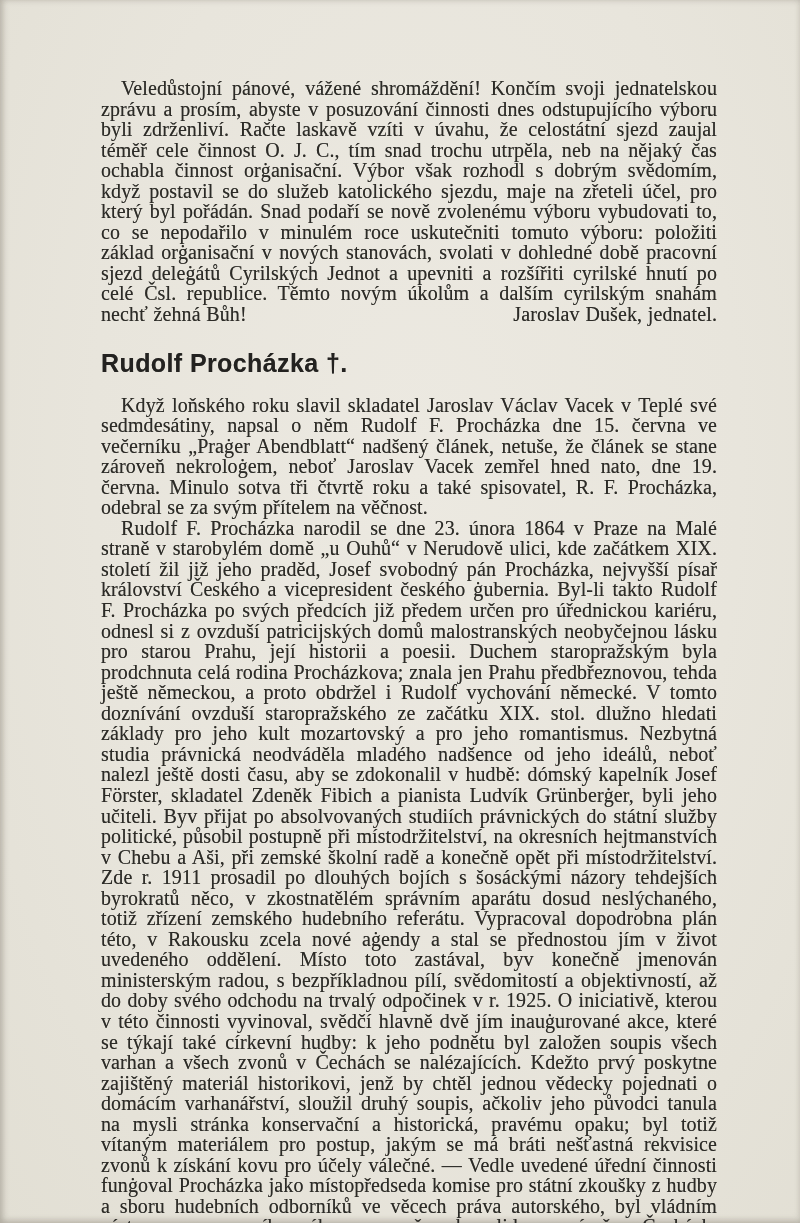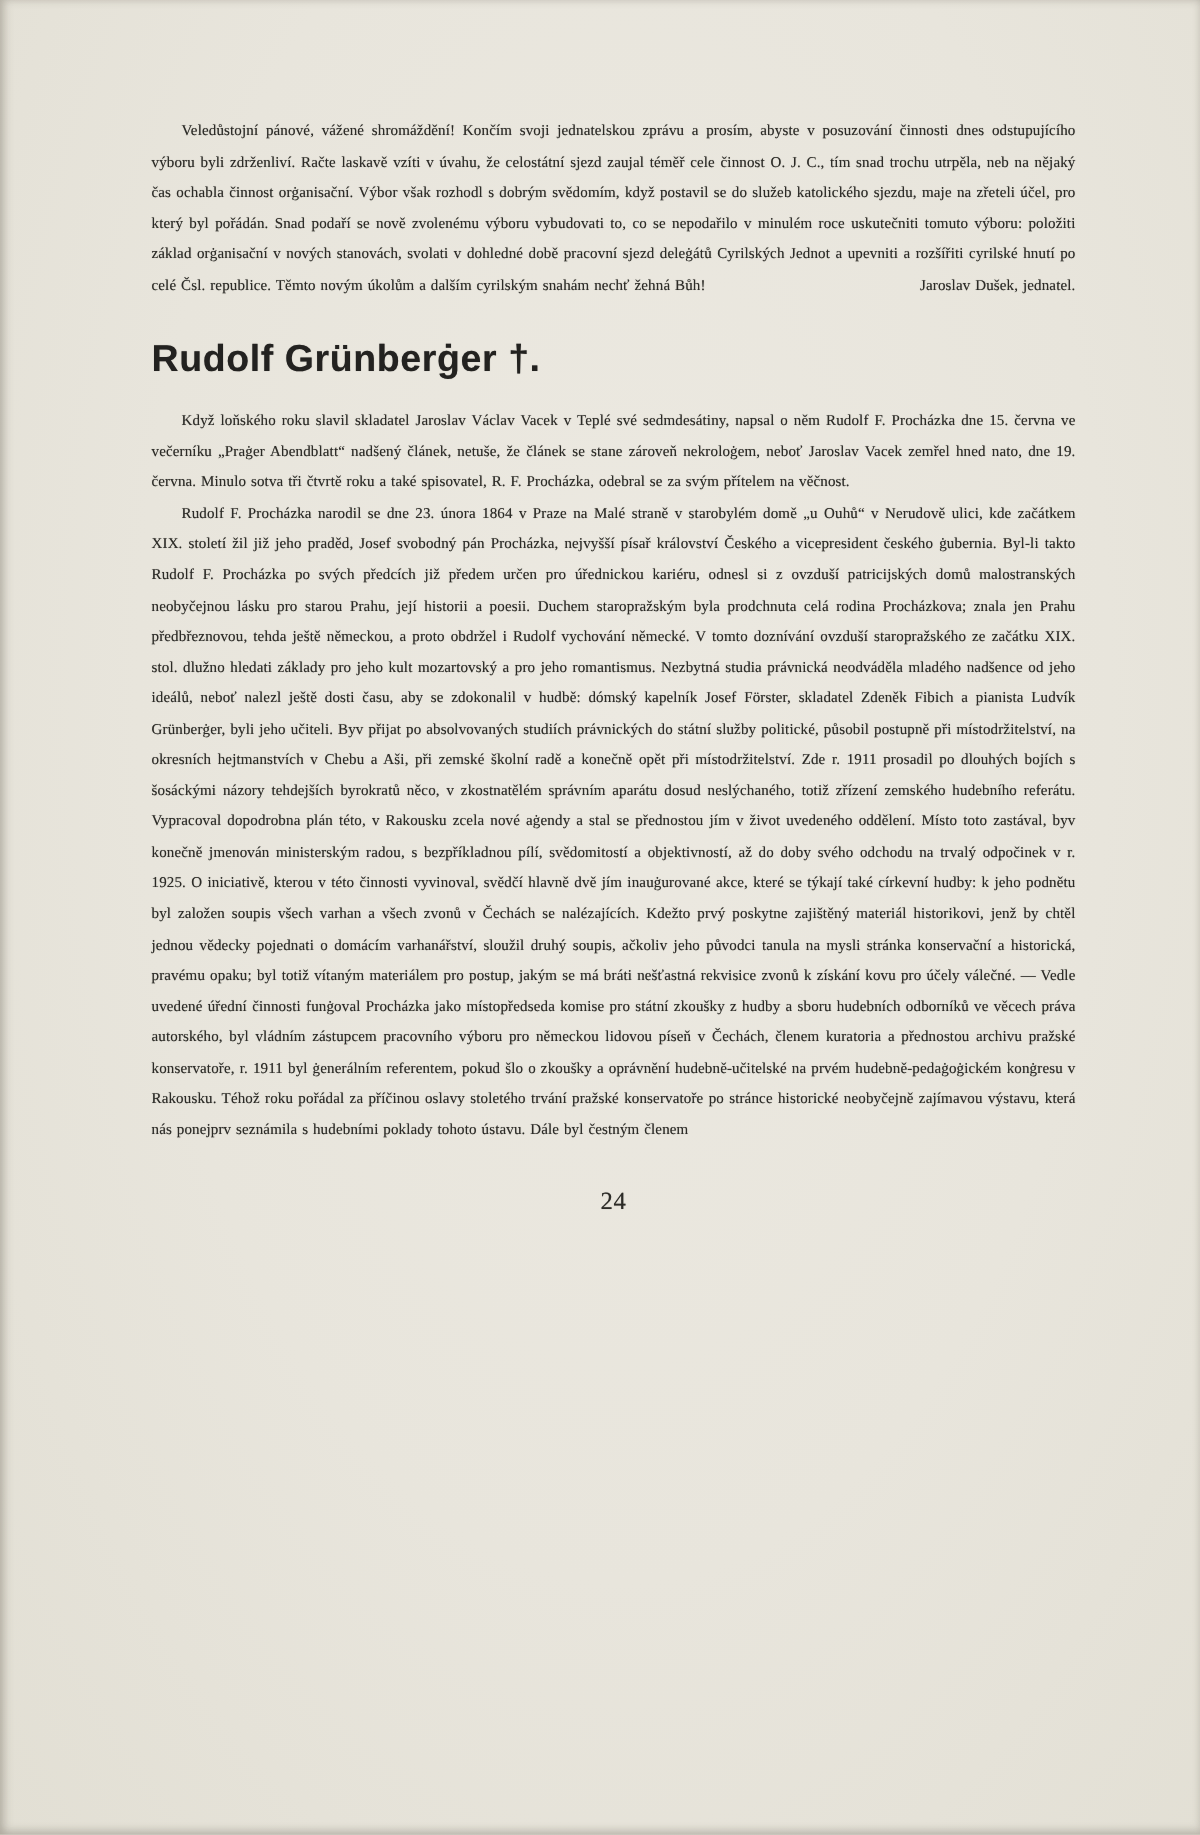--- a/index.html
+++ b/index.html
@@ -19,21 +19,21 @@
     color: #2c2b27;
   }
   .content {
     position: absolute;
     left: 101px;
     top: 78px;
     width: 616px;
   }
   p.body-text {
     margin: 0;
-    font-size: 10px;
+    font-size: 20px;
     line-height: 20.55px;
     text-align: justify;
     text-indent: 20px;
     letter-spacing: 0.1px;
     word-spacing: 0.6px;
     text-shadow: 0 0 0.5px rgba(44,43,39,0.55);
   }
   .signature {
     float: right;
     text-indent: 0;
@@ -58,21 +58,21 @@
   }
 </style>
 </head>
 <body>
 
 <div class="page">
   <div class="content">
 
     <p class="body-text"><span>Veledůstojní pánové, vážené shromáždění! Končím svoji jednatelskou zprávu a prosím, abyste v posuzování činnosti dnes odstupujícího výboru byli zdrženliví. Račte laskavě vzíti v úvahu, že celostátní sjezd zaujal téměř cele činnost O. J. C., tím snad trochu utrpěla, neb na nějaký čas ochabla činnost orġanisační. Výbor však rozhodl s dobrým svědomím, když postavil se do služeb katolického sjezdu, maje na zřeteli účel, pro který byl pořádán. Snad podaří se nově zvolenému výboru vybudovati to, co se nepodařilo v minulém roce uskutečniti tomuto výboru: položiti základ orġanisační v nových stanovách, svolati v dohledné době pracovní sjezd deleġátů Cyrilských Jednot a upevniti a rozšířiti cyrilské hnutí po celé Čsl. republice. Těmto novým úkolům a dalším cyrilským snahám nechť žehná Bůh!</span><span class="signature">Jaroslav Dušek, jednatel.</span></p>
 
-    <h2 class="section-heading">Rudolf Grünberġer †.</h2>
+    <h2 class="section-heading">Rudolf Procházka †.</h2>
 
     <p class="body-text">Když loňského roku slavil skladatel Jaroslav Václav Vacek v Teplé své sedmdesátiny, napsal o něm Rudolf F. Procházka dne 15. června ve večerníku „Praġer Abendblatt“ nadšený článek, netuše, že článek se stane zároveň nekroloġem, neboť Jaroslav Vacek zemřel hned nato, dne 19. června. Minulo sotva tři čtvrtě roku a také spisovatel, R. F. Procházka, odebral se za svým přítelem na věčnost.</p>
 
     <p class="body-text">Rudolf F. Procházka narodil se dne 23. února 1864 v Praze na Malé straně v starobylém domě „u Ouhů“ v Nerudově ulici, kde začátkem XIX. století žil již jeho praděd, Josef svobodný pán Procházka, nejvyšší písař království Českého a vicepresident českého ġubernia. Byl-li takto Rudolf F. Procházka po svých předcích již předem určen pro úřednickou kariéru, odnesl si z ovzduší patricijských domů malostranských neobyčejnou lásku pro starou Prahu, její historii a poesii. Duchem staropražským byla prodchnuta celá rodina Procházkova; znala jen Prahu předbřeznovou, tehda ještě německou, a proto obdržel i Rudolf vychování německé. V tomto doznívání ovzduší staropražského ze začátku XIX. stol. dlužno hledati základy pro jeho kult mozartovský a pro jeho romantismus. Nezbytná studia právnická neodváděla mladého nadšence od jeho ideálů, neboť nalezl ještě dosti času, aby se zdokonalil v hudbě: dómský kapelník Josef Förster, skladatel Zdeněk Fibich a pianista Ludvík Grünberġer, byli jeho učiteli. Byv přijat po absolvovaných studiích právnických do státní služby politické, působil postupně při místodržitelství, na okresních hejtmanstvích v Chebu a Aši, při zemské školní radě a konečně opět při místodržitelství. Zde r. 1911 prosadil po dlouhých bojích s šosáckými názory tehdejších byrokratů něco, v zkostnatělém správním aparátu dosud neslýchaného, totiž zřízení zemského hudebního referátu. Vypracoval dopodrobna plán této, v Rakousku zcela nové aġendy a stal se přednostou jím v život uvedeného oddělení. Místo toto zastával, byv konečně jmenován ministerským radou, s bezpříkladnou pílí, svědomitostí a objektivností, až do doby svého odchodu na trvalý odpočinek v r. 1925. O iniciativě, kterou v této činnosti vyvinoval, svědčí hlavně dvě jím inauġurované akce, které se týkají také církevní hudby: k jeho podnětu byl založen soupis všech varhan a všech zvonů v Čechách se nalézajících. Kdežto prvý poskytne zajištěný materiál historikovi, jenž by chtěl jednou vědecky pojednati o domácím varhanářství, sloužil druhý soupis, ačkoliv jeho původci tanula na mysli stránka konservační a historická, pravému opaku; byl totiž vítaným materiálem pro postup, jakým se má bráti nešťastná rekvisice zvonů k získání kovu pro účely válečné. — Vedle uvedené úřední činnosti funġoval Procházka jako místopředseda komise pro státní zkoušky z hudby a sboru hudebních odborníků ve věcech práva autorského, byl vládním zástupcem pracovního výboru pro německou lidovou píseň v Čechách, členem kuratoria a přednostou archivu pražské konservatoře, r. 1911 byl ġenerálním referentem, pokud šlo o zkoušky a oprávnění hudebně-učitelské na prvém hudebně-pedaġoġickém konġresu v Rakousku. Téhož roku pořádal za příčinou oslavy stoletého trvání pražské konservatoře po stránce historické neobyčejně zajímavou výstavu, která nás ponejprv seznámila s hudebními poklady tohoto ústavu. Dále byl čestným členem</p>
 
     <div class="page-number">24</div>
 
   </div>
 </div>
 

